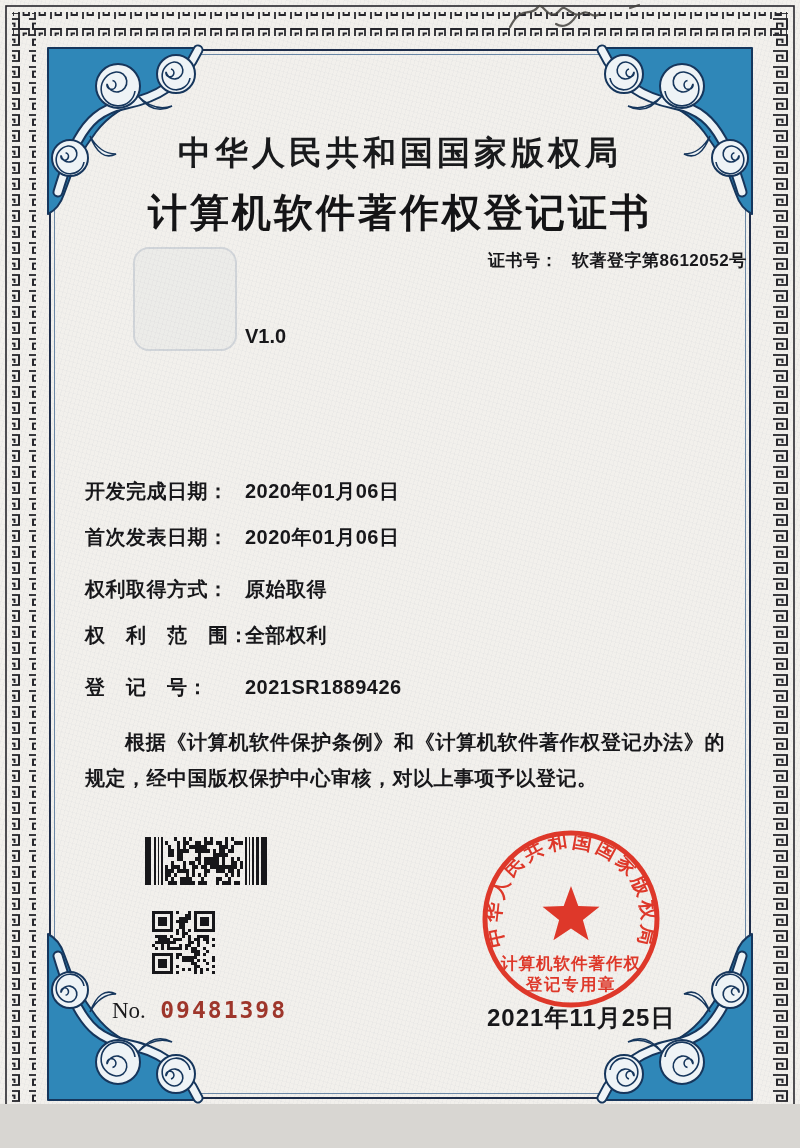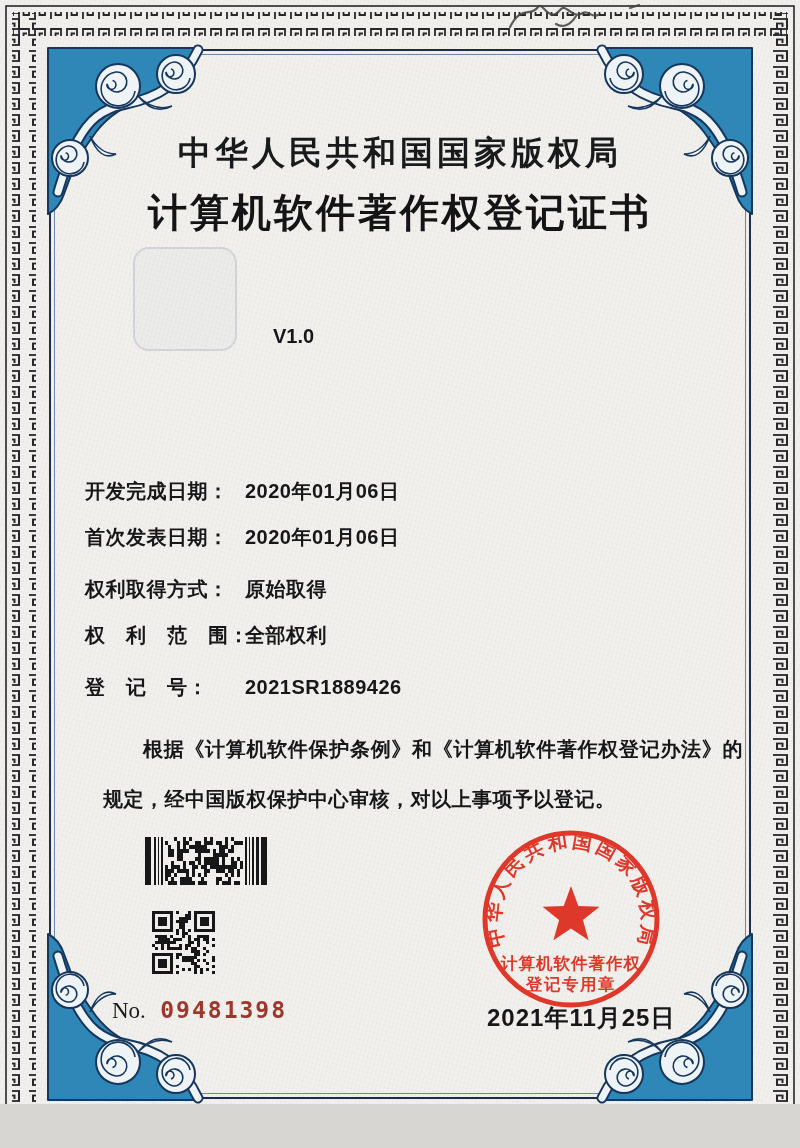--- a/index.html
+++ b/index.html
@@ -13,23 +13,23 @@
   .abs{position:absolute;}
   .title{top:131px;left:0;width:100%;text-align:center;
     font-family:"Liberation Serif", serif;font-weight:700;font-size:33px;letter-spacing:4px;color:#191a1c;white-space:nowrap;}
   .subtitle{top:186px;left:0;width:100%;text-align:center;
     font-family:"Liberation Serif", serif;font-weight:700;font-size:39px;letter-spacing:3px;color:#141416;white-space:nowrap;}
   .certno{top:249px;left:488px;font-size:17px;font-weight:700;letter-spacing:.5px;white-space:nowrap;}
   .certno .gap{display:inline-block;width:14px;}
   .row{left:85px;font-size:20px;font-weight:700;letter-spacing:.5px;white-space:nowrap;}
   .row .lbl{display:inline-block;width:160px;}
   .row .val{display:inline-block;}
-  .val2{left:245px;font-size:20px;font-weight:700;margin-left:28px;}
-  .statement{top:724px;left:103px;width:640px;font-size:20px;font-weight:700;
-    line-height:50px;text-align:justify;text-indent:2em;letter-spacing:.5px;}
+  .val2{left:245px;font-size:20px;font-weight:700;}
+  .statement{top:724px;left:85px;width:640px;font-size:20px;font-weight:700;
+    line-height:36px;text-align:justify;text-indent:2em;letter-spacing:.5px;}
   .ghost-stamp{left:133px;top:247px;width:100px;height:100px;border:2px solid rgba(140,155,175,.28);
     border-radius:16px;background:rgba(170,185,200,.07);}
   .serial{top:997px;left:112px;font-size:23px;white-space:nowrap;}
   .serial .no{font-family:"Liberation Serif", serif;font-weight:400;color:#1a1a1c;}
   .serial .num{font-family:"DejaVu Sans Mono", monospace;font-weight:700;letter-spacing:2px;margin-left:8px;}
   .issue-date{top:1002px;left:487px;font-size:24px;font-weight:700;letter-spacing:1px;white-space:nowrap;}
   .seal-svg{left:478px;top:826px;}
   .barcode-svg{left:145px;top:837px;}
   .qr-svg{left:152px;top:911px;}
 </style>
@@ -75,20 +75,23 @@
     <use href="#flourish" transform="translate(0,1148) scale(1,-1)"></use>
     <use href="#flourish" transform="translate(800,1148) scale(-1,-1)"></use>
 
     <path d="M510,27 C522,4 530,18 538,7 C543,1 549,24 560,10 C566,2 572,20 583,13 C588,10 592,18 598,15 M576,16 C570,26 562,28 556,24 M630,8 l9,-3" fill="none" stroke="#44423e" stroke-width="2.2" stroke-linecap="round" opacity=".85"></path>
   </svg>
 
   <div class="abs ghost-stamp"></div>
 
   <div class="abs title">中华人民共和国国家版权局</div>
   <div class="abs subtitle">计算机软件著作权登记证书</div>
+  <div class="abs certno">
+    <span>证书号：</span><span class="gap"></span><span>软著登字第8612052号</span>
+  </div>
 
   <div class="abs val2" style="top:325px">V1.0</div>
 
   <div class="abs row" style="top:478px">
     <span class="lbl">开发完成日期：</span><span class="val">2020年01月06日</span>
   </div>
   <div class="abs row" style="top:524px">
     <span class="lbl">首次发表日期：</span><span class="val">2020年01月06日</span>
   </div>
   <div class="abs row" style="top:576px">

